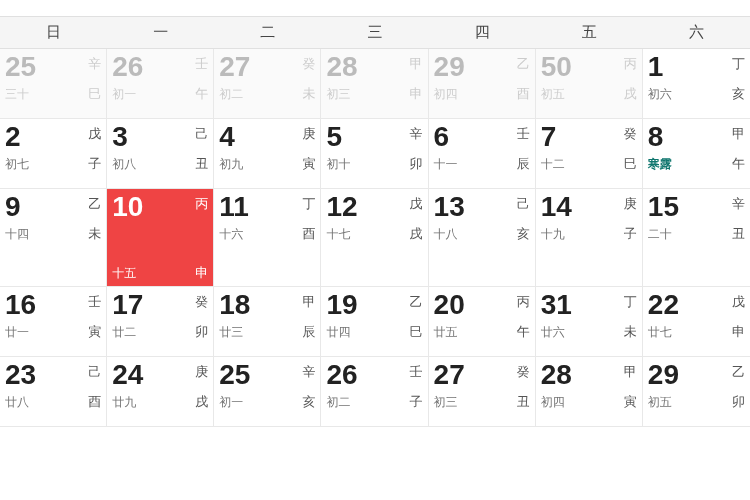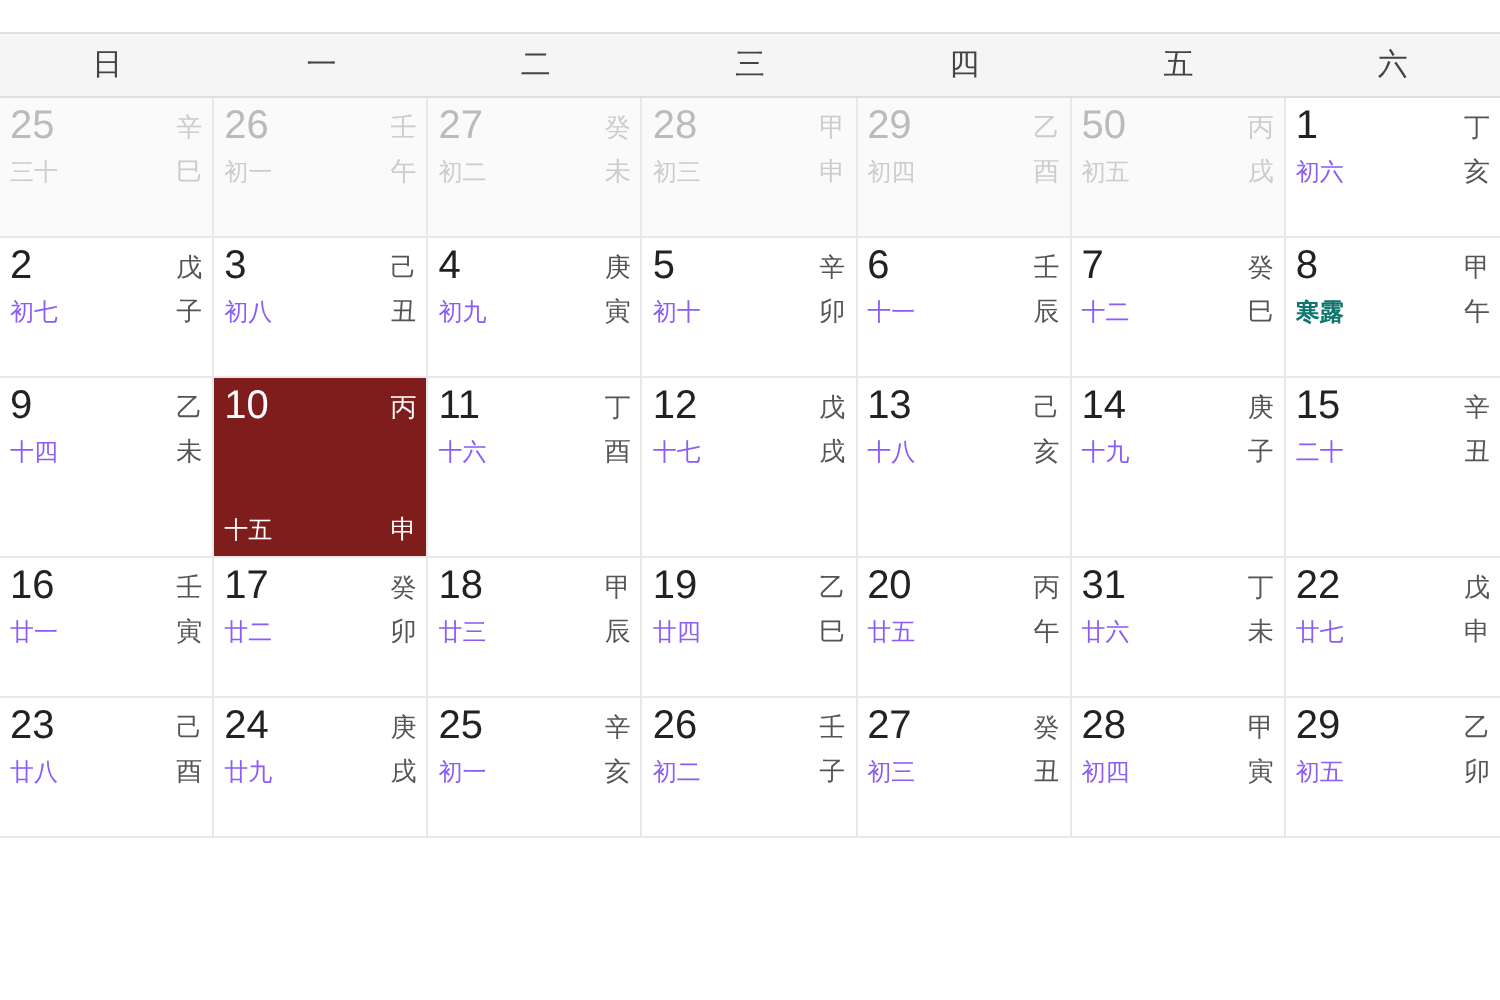--- a/index.html
+++ b/index.html
@@ -73,60 +73,60 @@
     .day-cell.other-month .heavenly {
       color: #ccc;
     }
     .day-cell.other-month .lunar-info {
       color: #ccc;
     }
     .day-cell.other-month .earthly {
       color: #ccc;
     }
     .day-cell.today {
-      background: #7f1d1d;
+      background: #ef4444;
     }
     .day-cell.today .solar-num {
       color: #fff;
     }
     .day-cell.today .heavenly {
       color: #fff;
     }
     .day-cell.today .lunar-info {
       color: #fff;
       margin-top: 40px;
     }
     .day-cell.today .earthly {
       color: #fff;
     }
     .day-top {
       display: flex;
       align-items: flex-start;
       justify-content: space-between;
     }
     .solar-num {
-      font-size: 20px;
-      font-weight: 400;
+      font-size: 28px;
+      font-weight: 700;
       color: #222;
       line-height: 1;
     }
     .heavenly {
       font-size: 13px;
       color: #555;
       margin-top: 2px;
     }
     .day-bottom {
       display: flex;
       align-items: flex-end;
       justify-content: space-between;
       margin-top: 4px;
     }
     .lunar-info {
       font-size: 12px;
-      color: #8b5cf6;
+      color: #737373;
     }
     .earthly {
       font-size: 13px;
       color: #555;
     }
   </style>
 </head>
 <body>
 
 <div id="header">

